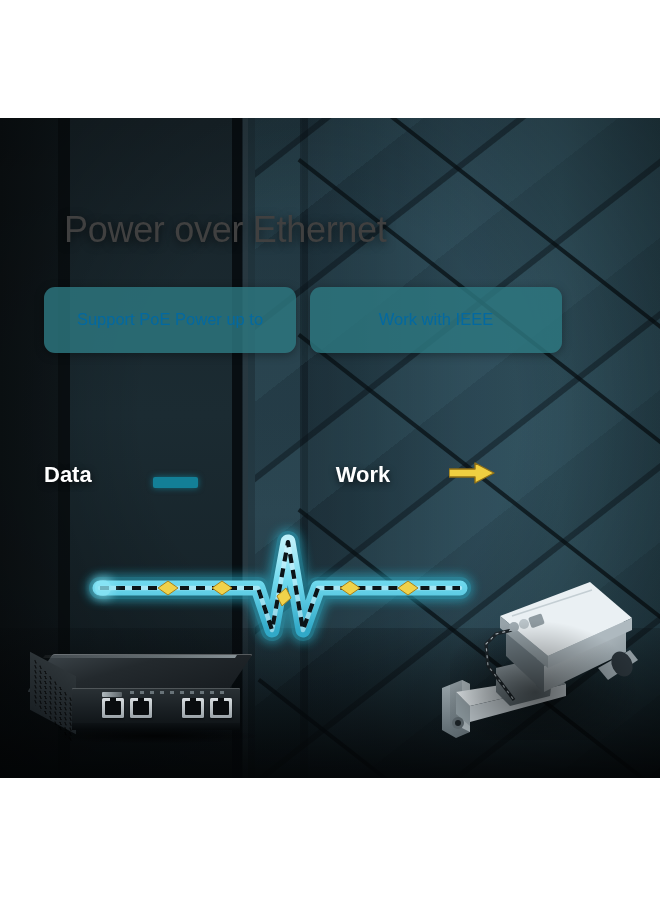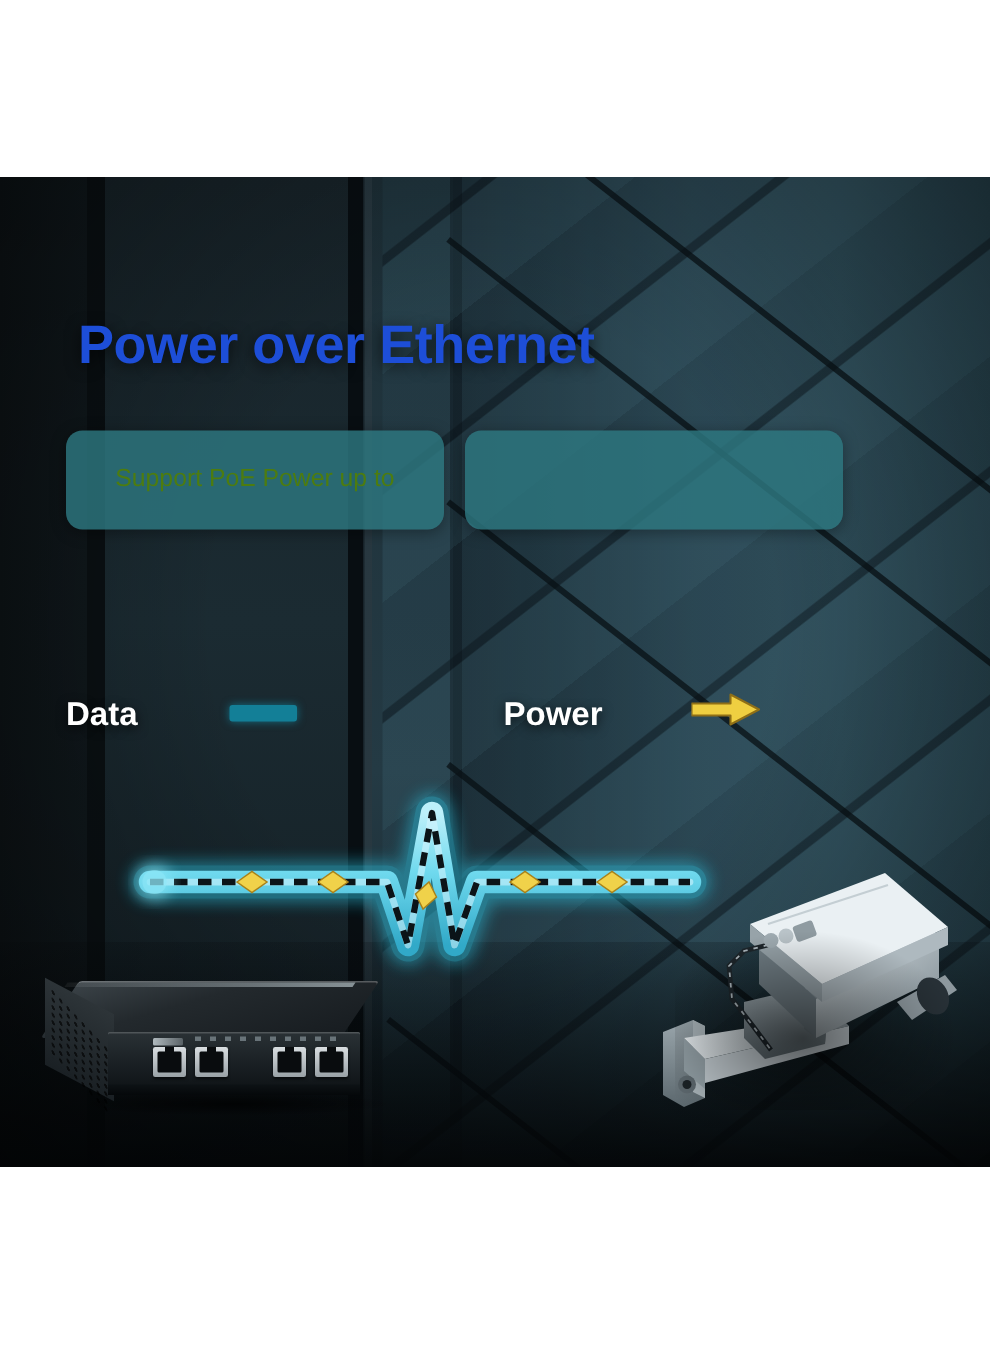--- a/index.html
+++ b/index.html
@@ -45,41 +45,41 @@
      background:linear-gradient(180deg,#18242a 0%,#1b2b32 45%,#131d22 100%);}
   .panel-mid{position:absolute;left:248px;top:0;width:54px;height:100%;
      background:linear-gradient(180deg,#1d2f37 0%,#243a44 60%,#16242b 100%);}
   .floor{position:absolute;left:0;bottom:0;width:100%;height:150px;
      background:linear-gradient(180deg,rgba(5,9,12,.2),rgba(4,7,9,.95));}
   .vignette{position:absolute;inset:0;
      background:radial-gradient(ellipse at 50% 45%,rgba(0,0,0,0) 40%,rgba(0,0,0,.45) 100%);}
 
   
   .headline{
-    position:absolute;left:52px;top:209px;z-index:6;
-    color:#1d4ed8;font-size:36px;font-weight:bold;letter-spacing:-.3px;
+    position:absolute;left:64px;top:209px;z-index:6;
+    color:#404040;font-size:36px;font-weight:normal;letter-spacing:-.3px;
     text-shadow:0 2px 10px rgba(0,0,0,.65);
   }
 
   
   .callouts{position:absolute;left:44px;top:287px;z-index:6;display:flex;gap:14px;}
   .callout{
     border-radius:11px;
     background:rgba(45,120,128,.82);
     box-shadow:0 2px 10px rgba(0,0,0,.35);
-    color:#4d7c0f;font-size:16.5px;line-height:1.45;text-align:center;
+    color:#0369a1;font-size:16.5px;line-height:1.45;text-align:center;
     padding:12px 14px;box-sizing:border-box;
     display:flex;align-items:center;justify-content:center;
   }
   .c1{width:252px;height:66px;}
   .c2{width:252px;height:66px;}
   .callout span{display:block;}
 
   
-  .legend{position:absolute;left:44px;top:462px;z-index:6;display:flex;align-items:center;gap:45px;}
+  .legend{position:absolute;left:44px;top:462px;z-index:6;display:flex;align-items:flex-end;gap:45px;}
   .lg-label{color:#fff;font-size:22px;font-weight:bold;text-shadow:0 2px 7px rgba(0,0,0,.7);}
   .swatch-data{width:45px;height:11px;border-radius:2px;margin-left:16px;
      background:#137f97;box-shadow:0 0 6px rgba(19,127,151,.8);}
   .lg-gap{width:48px;}
   .arrow-power{margin-left:14px;}
 
   
   .switch{position:absolute;left:30px;top:536px;width:220px;height:92px;z-index:4;}
   .sw-top{position:absolute;left:10px;top:0;width:200px;height:38px;
      background:linear-gradient(160deg,#3b4348 0%,#23292d 40%,#171c20 100%);
@@ -284,29 +284,30 @@
   <div class="headline">Power over Ethernet</div>
 
   <div class="callouts">
     <div class="callout c1">
       <div>
         <span>Support PoE Power up to</span>
       </div>
     </div>
     <div class="callout c2">
       <div>
+        <span>Work with IEEE</span>
       </div>
     </div>
   </div>
 
   <div class="legend">
     <span class="lg-label">Data</span>
     <span class="swatch-data"></span>
     <span class="lg-gap"></span>
-    <span class="lg-label">Power</span>
+    <span class="lg-label">Work</span>
     <span class="arrow-power">
       <svg width="46" height="22" viewBox="0 0 46 22">
         <polygon points="0,7 26,7 26,1 45,11 26,21 26,15 0,15" fill="#efcf41" stroke="#8f6f16" stroke-width="1.4" stroke-linejoin="round"></polygon>
       </svg>
     </span>
   </div>
 
   <div class="white-top"></div>
   <div class="white-bottom"></div>
 </div>

